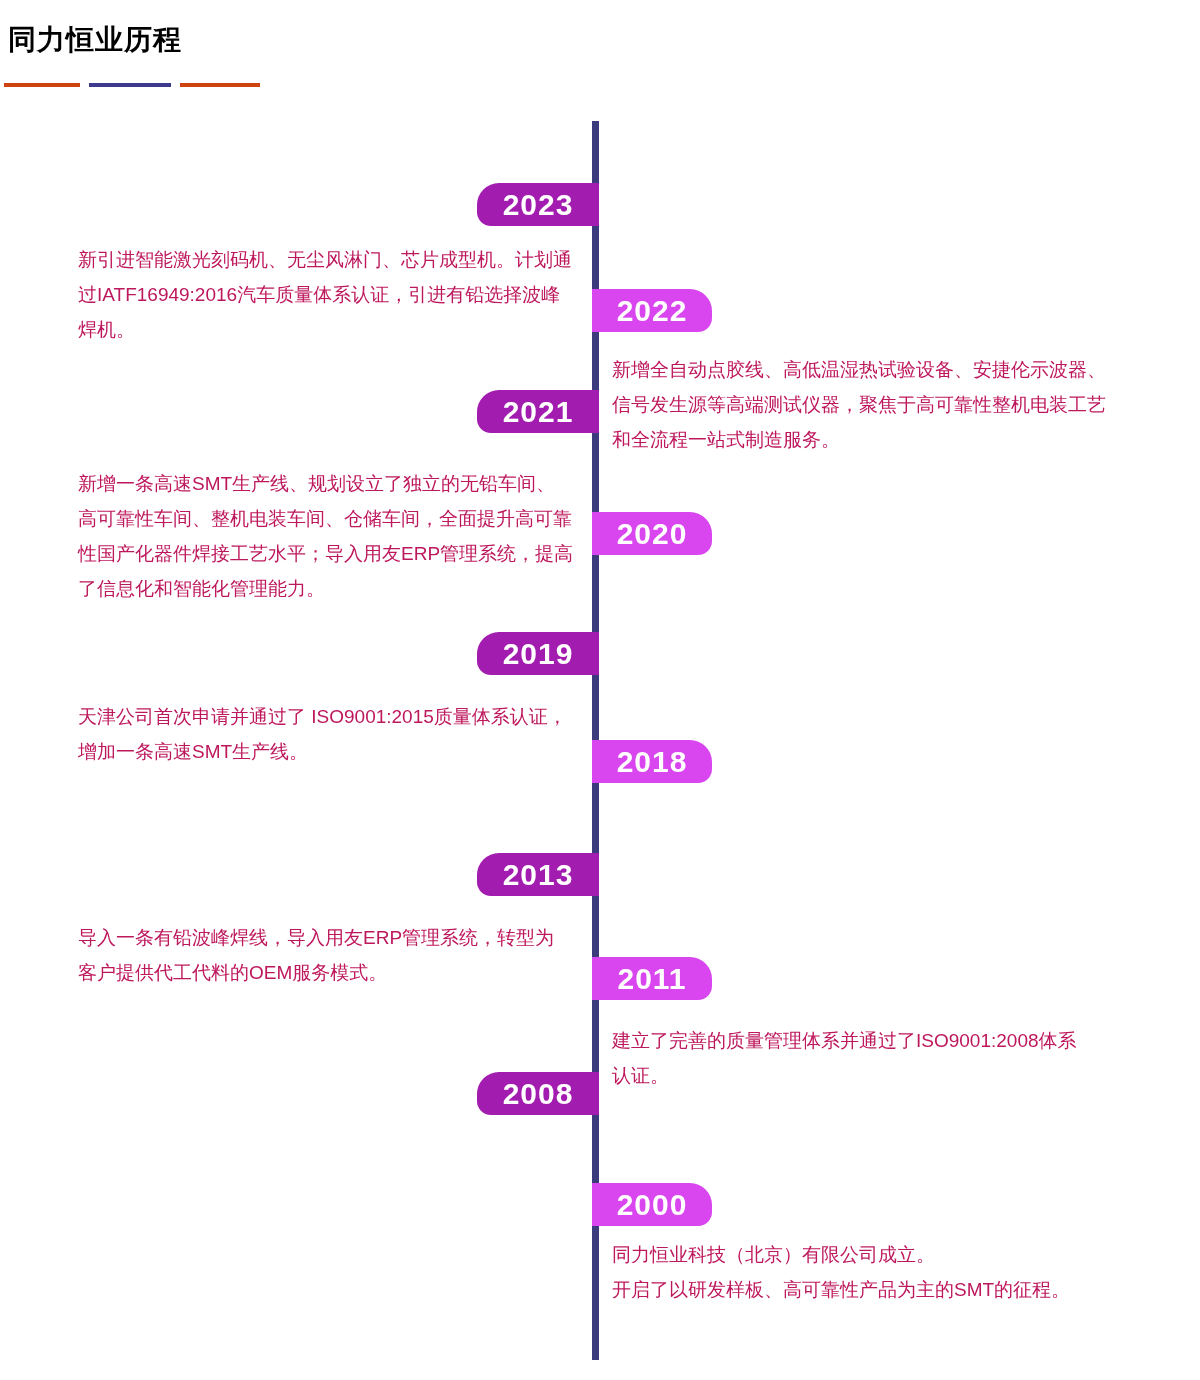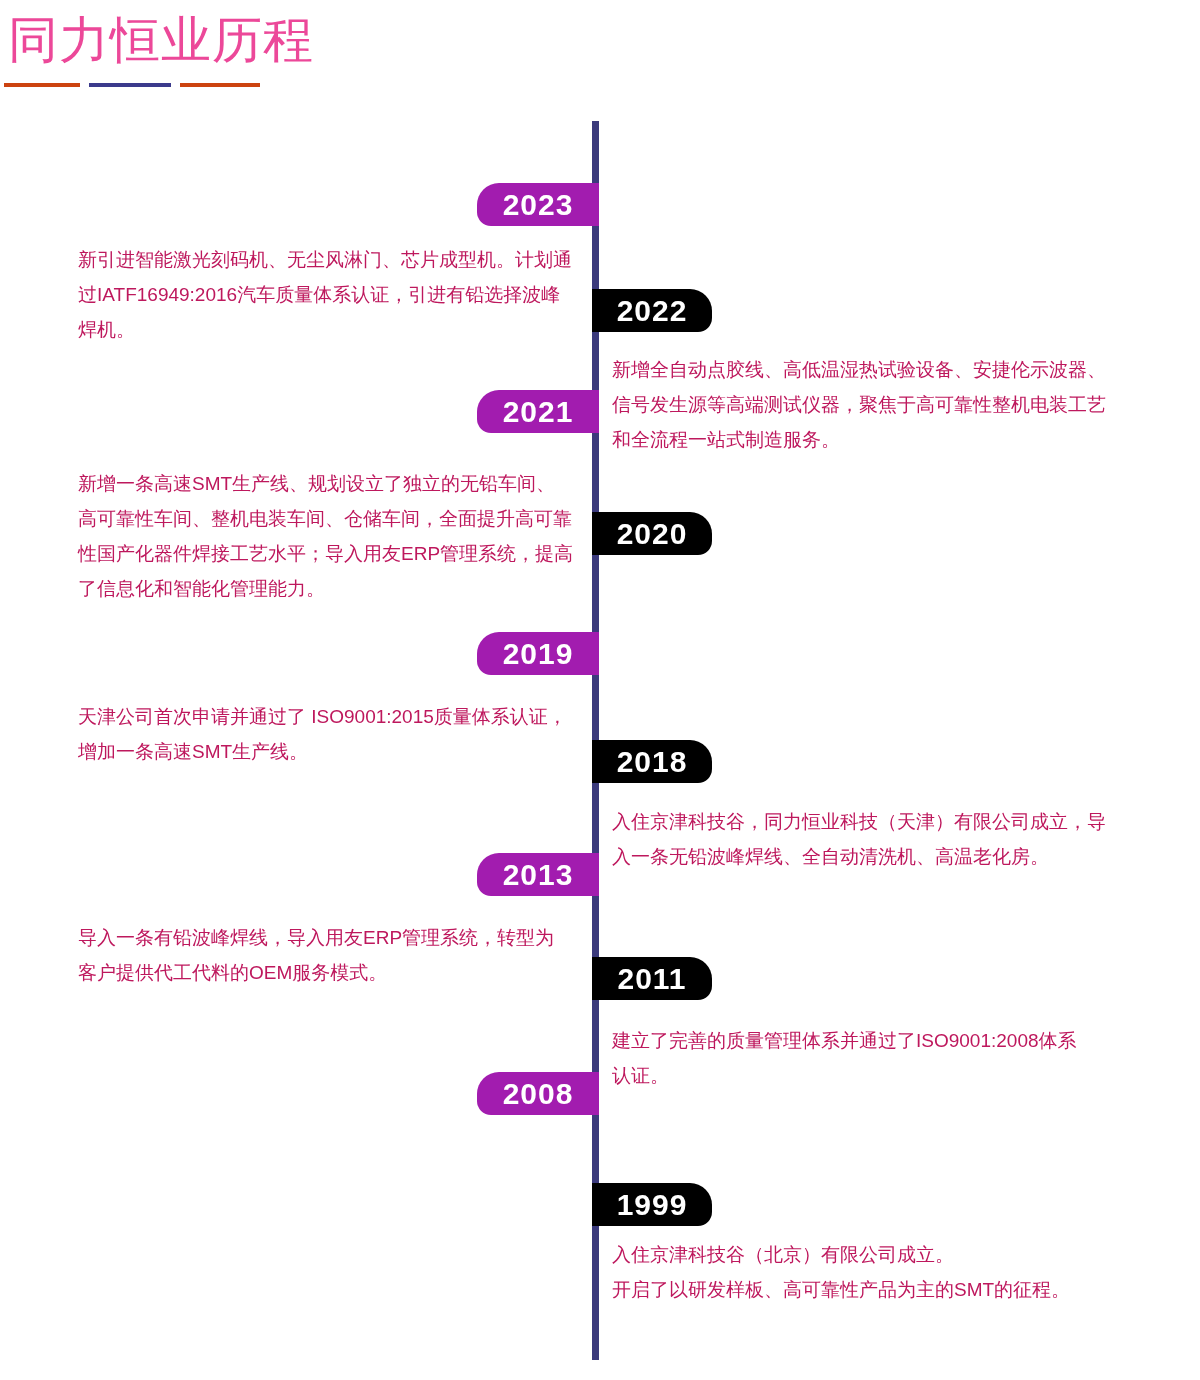--- a/index.html
+++ b/index.html
@@ -14,25 +14,25 @@
     height: 1380px;
     background: #ffffff;
     overflow: hidden;
   }
   
   .page-title {
     position: absolute;
     left: 8px;
     top: 14px;
     margin: 0;
-    font-size: 50px;
+    font-size: 28px;
     line-height: 52px;
-    font-weight: normal;
+    font-weight: bold;
     letter-spacing: 1px;
-    color: #ec4899;
+    color: #000000;
   }
   .bar {
     position: absolute;
     top: 83px;
     height: 4px;
     display: block;
   }
   .bar.b1 { left: 4px;   width: 76px; background: #cc4310; }
   .bar.b2 { left: 89px;  width: 82px; background: #3b3a8c; }
   .bar.b3 { left: 180px; width: 80px; background: #cc4310; }
@@ -59,21 +59,21 @@
   }
   .tag-left {
     left: 477px;
     width: 122px;
     background: #a21caf;
     border-radius: 22px 0 0 14px;
   }
   .tag-right {
     left: 592px;
     width: 120px;
-    background: #000000;
+    background: #d946ef;
     border-radius: 0 22px 14px 0;
   }
   .txt {
     position: absolute;
     font-size: 19px;
     line-height: 35px;
     color: #be185d;
     white-space: pre-line;
     z-index: 1;
   }
@@ -108,30 +108,28 @@
 性国产化器件焊接工艺水平；导入用友ERP管理系统，提高
 了信息化和智能化管理能力。</div>
 
   <div class="tag tag-right" style="top:512px">2020</div>
 
   <div class="tag tag-left" style="top:632px">2019</div>
   <div class="txt txt-left" style="top:699px">天津公司首次申请并通过了 ISO9001:2015质量体系认证，
 增加一条高速SMT生产线。</div>
 
   <div class="tag tag-right" style="top:740px">2018</div>
-  <div class="txt txt-right" style="top:804px">入住京津科技谷，同力恒业科技（天津）有限公司成立，导
-入一条无铅波峰焊线、全自动清洗机、高温老化房。</div>
 
   <div class="tag tag-left" style="top:853px">2013</div>
   <div class="txt txt-left" style="top:920px">导入一条有铅波峰焊线，导入用友ERP管理系统，转型为
 客户提供代工代料的OEM服务模式。</div>
 
   <div class="tag tag-right" style="top:957px">2011</div>
   <div class="txt txt-right" style="top:1023px">建立了完善的质量管理体系并通过了ISO9001:2008体系
 认证。</div>
 
   <div class="tag tag-left" style="top:1072px">2008</div>
 
-  <div class="tag tag-right" style="top:1183px">1999</div>
-  <div class="txt txt-right" style="top:1237px">入住京津科技谷（北京）有限公司成立。
+  <div class="tag tag-right" style="top:1183px">2000</div>
+  <div class="txt txt-right" style="top:1237px">同力恒业科技（北京）有限公司成立。
 开启了以研发样板、高可靠性产品为主的SMT的征程。</div>
 
 </div>
 
 </body></html>

